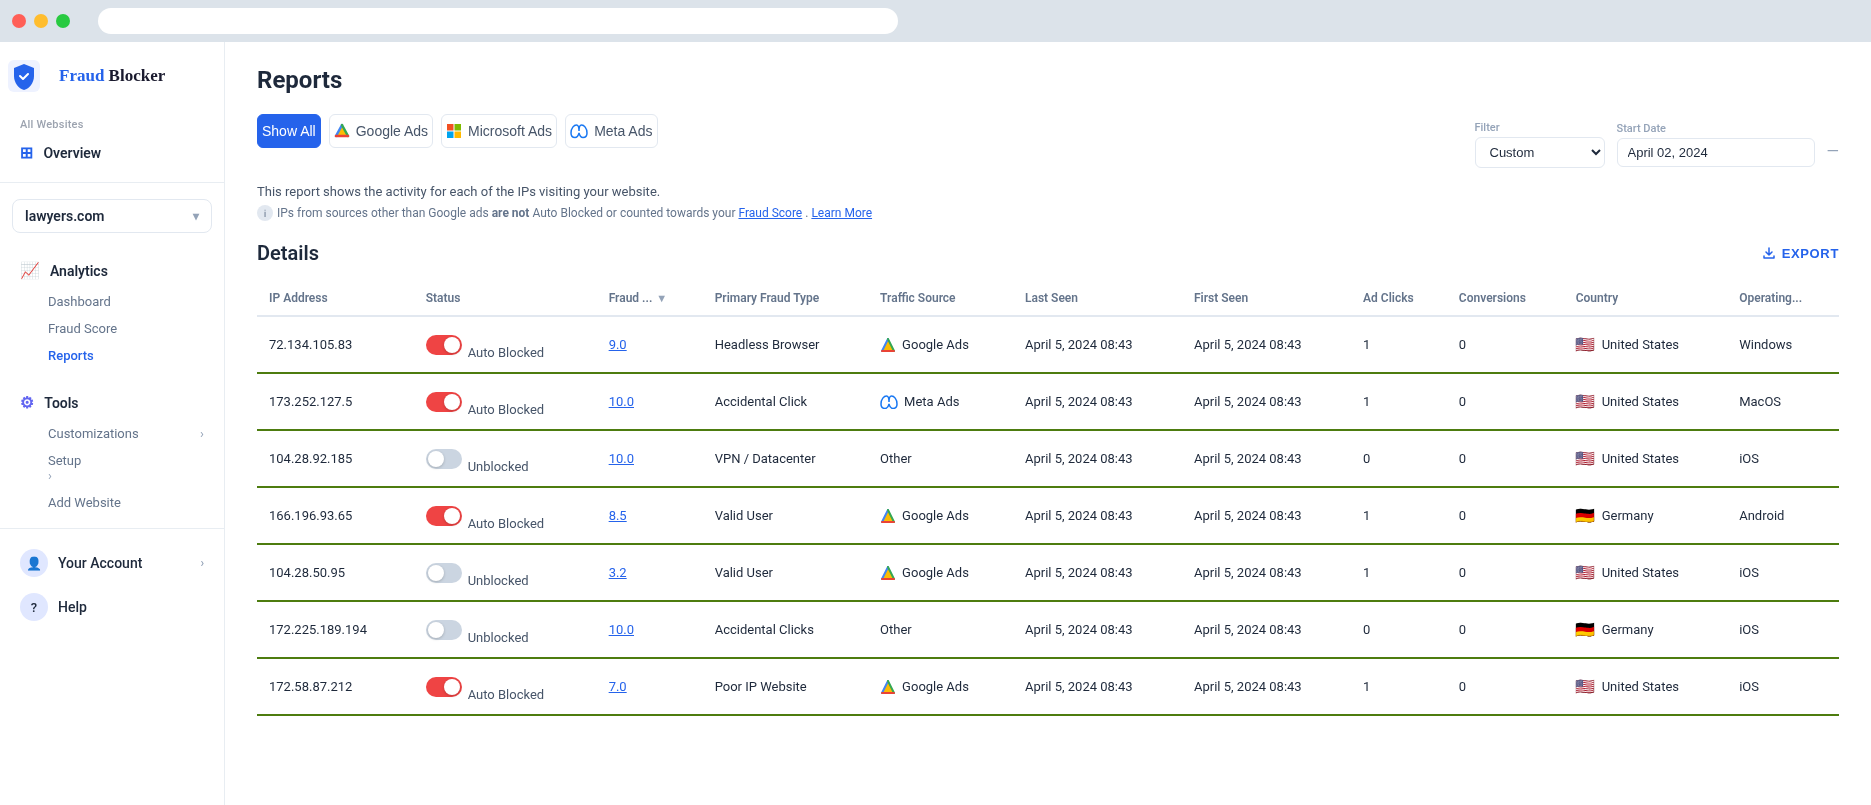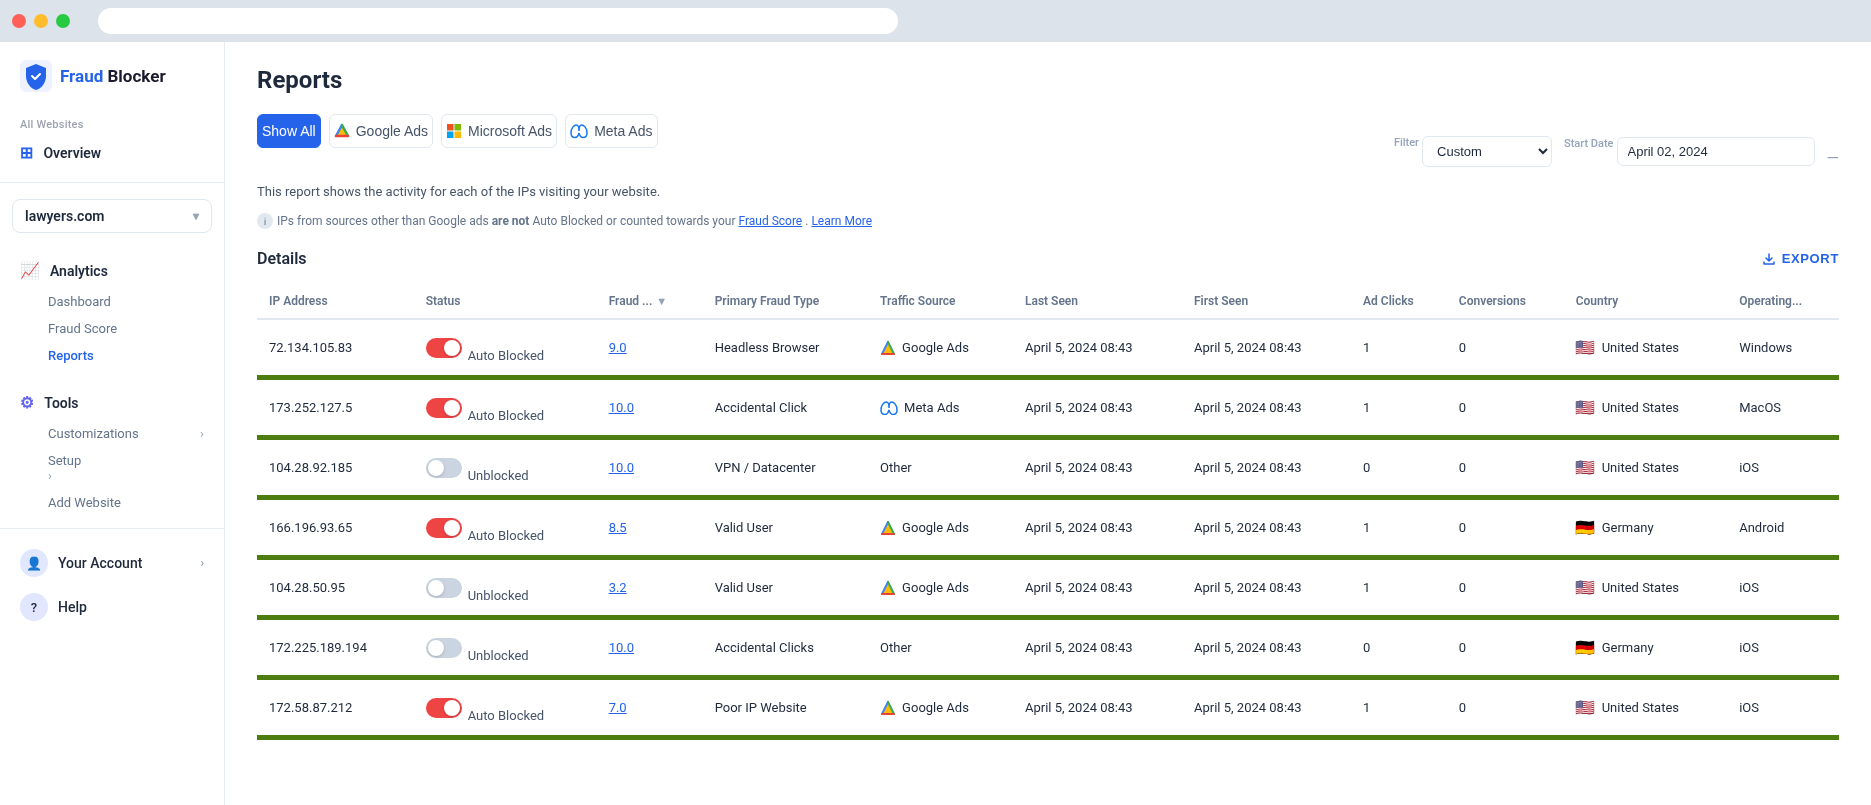--- a/index.html
+++ b/index.html
@@ -40,24 +40,25 @@
       width: 225px;
       min-width: 225px;
       background: #fff;
       border-right: 1px solid #e8edf2;
       display: flex;
       flex-direction: column;
       overflow-y: auto;
       padding-bottom: 20px;
     }
     .sidebar-logo {
-      padding: 18px 20px 14px;
-      display: flex;
-      align-items: center;
-      gap: 8px;
+      padding: 18px 8px 14px;
+      display: flex;
+      align-items: center;
+      gap: 19px;
+      font-family: Liberation Serif, serif;
     }
     .logo-icon {
       width: 32px;
       height: 32px;
     }
     .sidebar-section-label {
       font-size: 11px;
       color: #9ca3af;
       padding: 12px 20px 4px;
       text-transform: none;
@@ -162,39 +163,39 @@
     }
 
     
     .date-filter-row {
       display: flex;
       align-items: center;
       gap: 12px;
       margin-left: auto;
       flex-wrap: wrap;
     }
-    .filter-group { display: flex; gap: 3px; }
+    .filter-group { display: flex; flex-direction: column; gap: 3px; }
     .filter-label { font-size: 11px; color: #94a3b8; font-weight: 500; }
     .filter-select, .filter-date {
       border: 1px solid #e2e8f0;
       border-radius: 6px;
       padding: 6px 10px;
       font-size: 13px;
       color: #1e293b;
       background: #fff;
       cursor: pointer;
       min-width: 130px;
     }
     .filter-separator { color: #94a3b8; font-size: 16px; margin-top: 14px; }
 
     
     .info-text {
       font-size: 13px;
       color: #475569;
-      margin-bottom: 14px;
+      margin-bottom: 6px;
     }
     .info-note {
       font-size: 12px;
       color: #64748b;
       display: flex;
       align-items: center;
       gap: 4px;
       margin-bottom: 20px;
     }
     .info-note .info-icon {
@@ -212,21 +213,21 @@
     .info-note a { color: #2563eb; text-decoration: underline; }
     strong { font-weight: 700; }
 
     
     .details-header {
       display: flex;
       align-items: center;
       justify-content: space-between;
       margin-bottom: 16px;
     }
-    .details-title { font-size: 16px; font-weight: 600; color: #1e293b; }
+    .details-title { font-size: 20px; font-weight: 600; color: #1e293b; }
     .export-btn {
       display: flex;
       align-items: center;
       gap: 6px;
       color: #2563eb;
       font-size: 13px;
       font-weight: 600;
       cursor: pointer;
       background: none;
       border: none;
@@ -240,21 +241,21 @@
     thead tr { border-bottom: 2px solid #e2e8f0; }
     th {
       text-align: left;
       padding: 10px 12px;
       font-size: 12px;
       font-weight: 600;
       color: #64748b;
       white-space: nowrap;
     }
     th .filter-icon { color: #94a3b8; margin-left: 4px; font-size: 11px; }
-    tbody tr { border-bottom: 5px solid #4d7c0f; }
+    tbody tr { border-bottom: 2px solid #4d7c0f; }
     td { padding: 12px 12px; vertical-align: middle; color: #1e293b; white-space: nowrap; }
 
     
     .toggle {
       display: inline-flex;
       align-items: center;
       gap: 6px;
     }
     .toggle-track {
       width: 36px;

